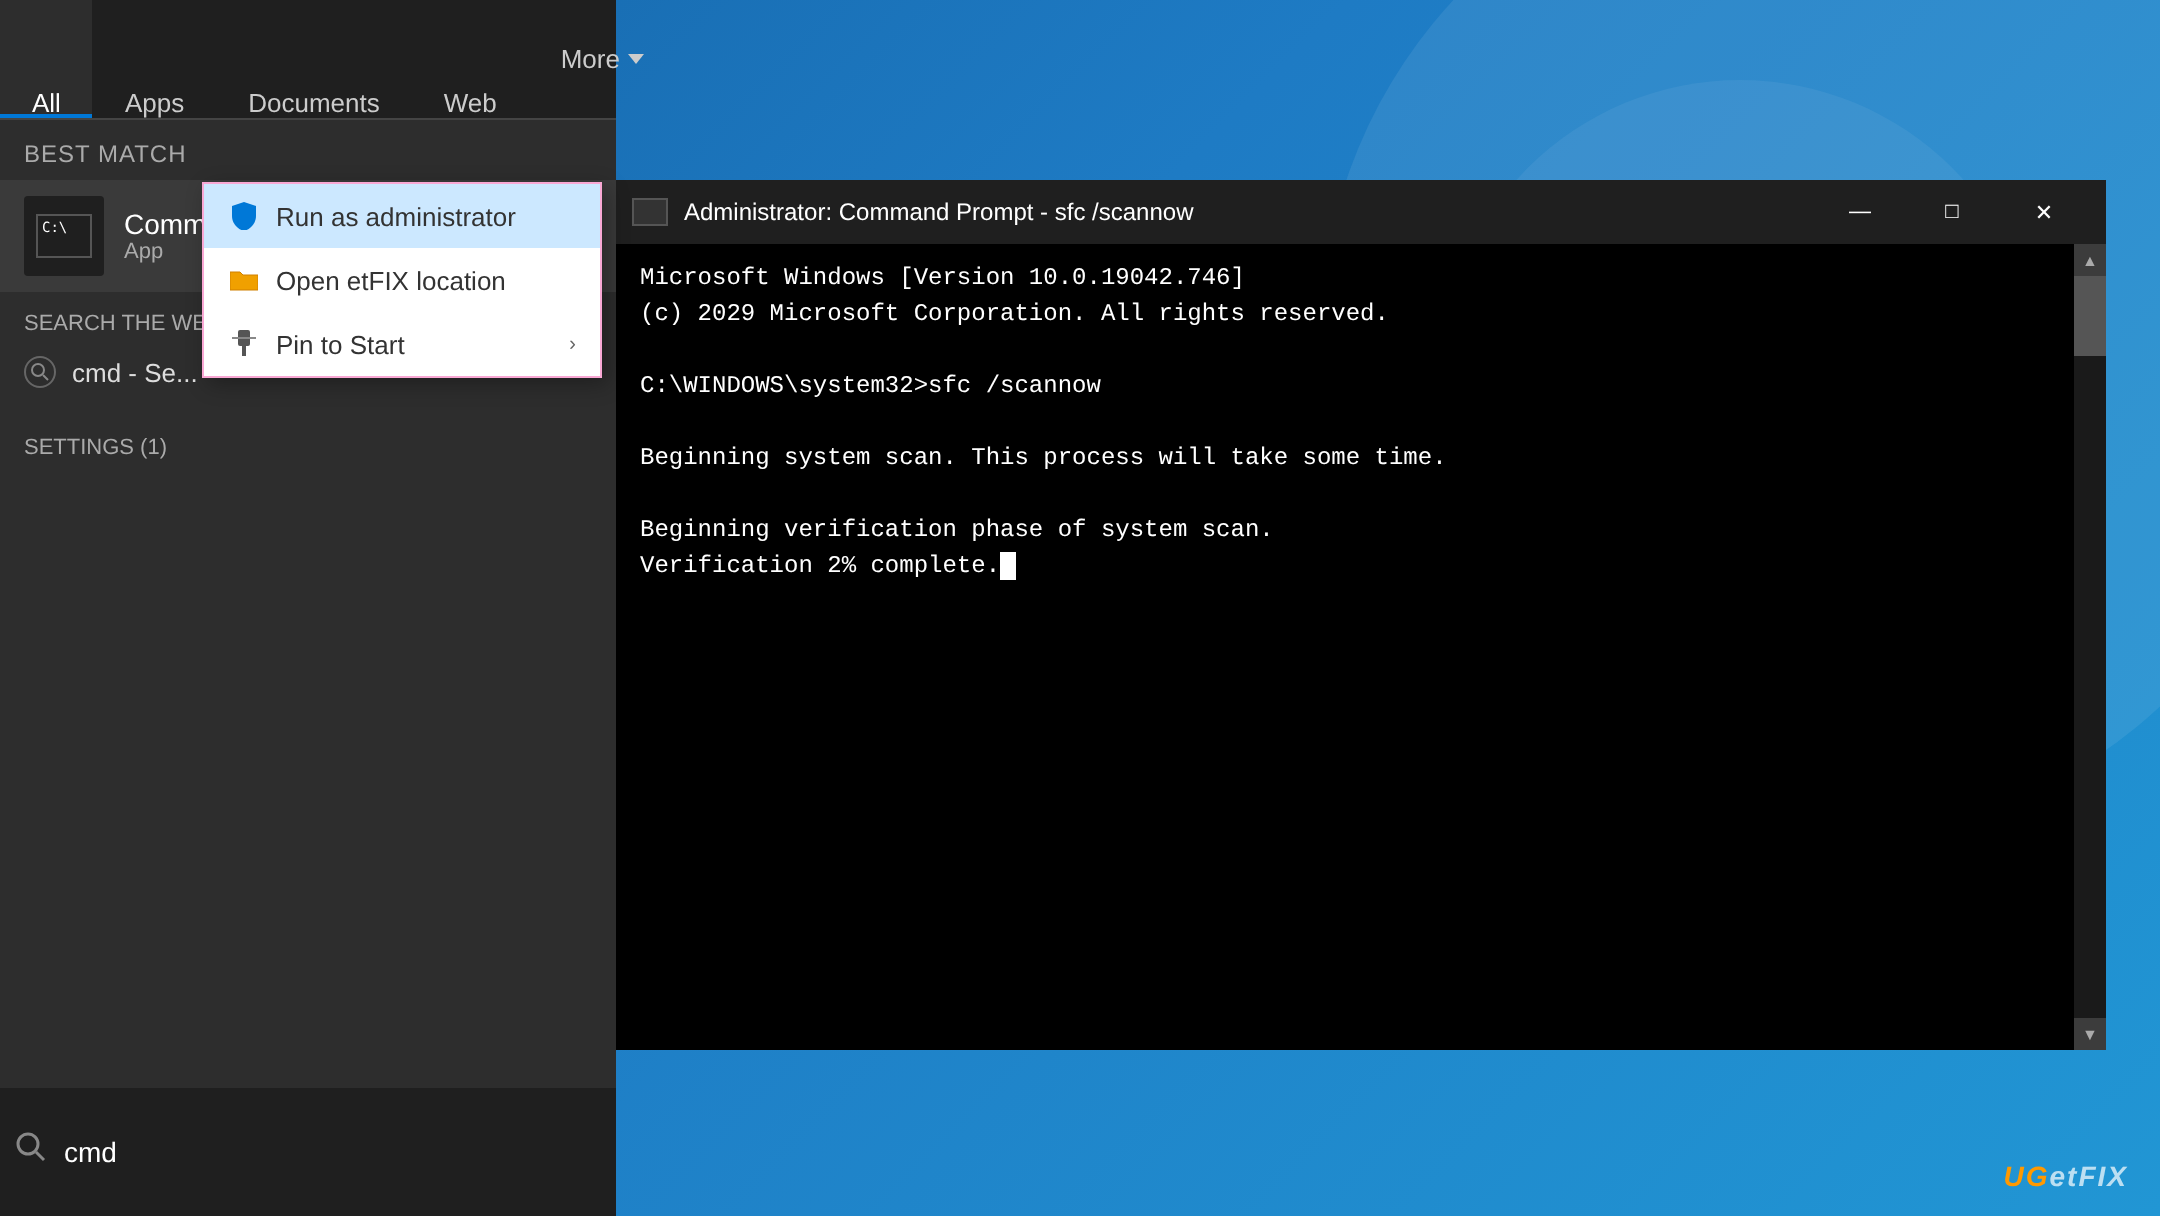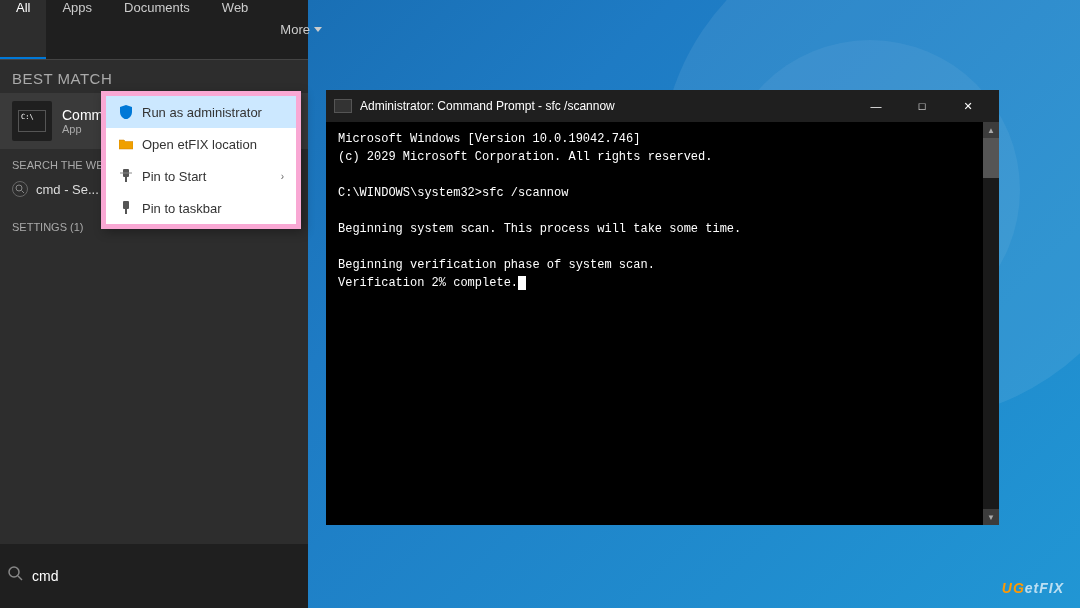--- a/index.html
+++ b/index.html
@@ -59,21 +59,21 @@
       background: #1f1f1f;
       align-items: center;
       border-bottom: 1px solid #444;
     }
     .start-tab {
       color: #ccc;
       font-size: 13px;
       padding: 0 16px;
       height: 100%;
       display: flex;
-      align-items: flex-start;
+      align-items: flex-end;
       cursor: pointer;
       position: relative;
     }
     .start-tab.active {
       color: #fff;
       background: #2d2d2d;
     }
     .start-tab.active::after {
       content: '';
       position: absolute;
@@ -93,21 +93,21 @@
       height: 0;
       border-left: 4px solid transparent;
       border-right: 4px solid transparent;
       border-top: 5px solid #ccc;
       display: inline-block;
     }
 
     
     .best-match-label {
       color: #aaa;
-      font-size: 15px;
+      font-size: 12px;
       padding: 10px 12px 6px;
       text-transform: uppercase;
       letter-spacing: 0.5px;
     }
 
     
     .cmd-result {
       display: flex;
       align-items: center;
       padding: 8px 12px;
@@ -162,21 +162,21 @@
       font-size: 12px;
     }
 
     
     .context-menu {
       position: absolute;
       left: 101px;
       top: 91px;
       width: 200px;
       background: #fff;
-      border: 5px solid #f9a8d4;
+      border: 1px solid #f9a8d4;
       box-shadow: 3px 3px 10px rgba(0,0,0,0.3);
       z-index: 100;
     }
     .context-item {
       display: flex;
       align-items: center;
       padding: 8px 12px;
       cursor: pointer;
       font-size: 13px;
       color: #333;
@@ -260,23 +260,23 @@
       font-size: 14px;
       background: transparent;
       border: none;
       outline: none;
       flex: 1;
     }
 
     
     .cmd-window {
       position: absolute;
-      left: 326px;
+      left: 308px;
       top: 90px;
-      width: 673px;
+      width: 745px;
       height: 435px;
       background: #000;
       display: flex;
       flex-direction: column;
     }
     .cmd-titlebar {
       height: 32px;
       background: #1f1f1f;
       display: flex;
       align-items: center;
@@ -460,29 +460,20 @@
   <div class="context-item">
     <div class="context-icon">
       <svg width="12" height="14" viewBox="0 0 12 14">
         <rect x="3" y="0" width="6" height="8" rx="1" fill="#555"></rect>
         <rect x="5" y="8" width="2" height="5" fill="#555"></rect>
         <line x1="0" y1="4" x2="12" y2="4" stroke="#888" stroke-width="1"></line>
       </svg>
     </div>
     <span>Pin to Start</span>
     <span class="context-item-arrow">›</span>
-  </div>
-  <div class="context-item">
-    <div class="context-icon">
-      <svg width="12" height="14" viewBox="0 0 12 14">
-        <rect x="3" y="0" width="6" height="8" rx="1" fill="#555"></rect>
-        <rect x="5" y="8" width="2" height="5" fill="#555"></rect>
-      </svg>
-    </div>
-    <span>Pin to taskbar</span>
   </div>
 </div>
 
 <div class="taskbar">
   <div class="taskbar-search-icon">
     <svg width="16" height="16" viewBox="0 0 16 16">
       <circle cx="6" cy="6" r="5" stroke="#888" stroke-width="1.5" fill="none"></circle>
       <line x1="10" y1="10" x2="14" y2="14" stroke="#888" stroke-width="1.5"></line>
     </svg>
   </div>

